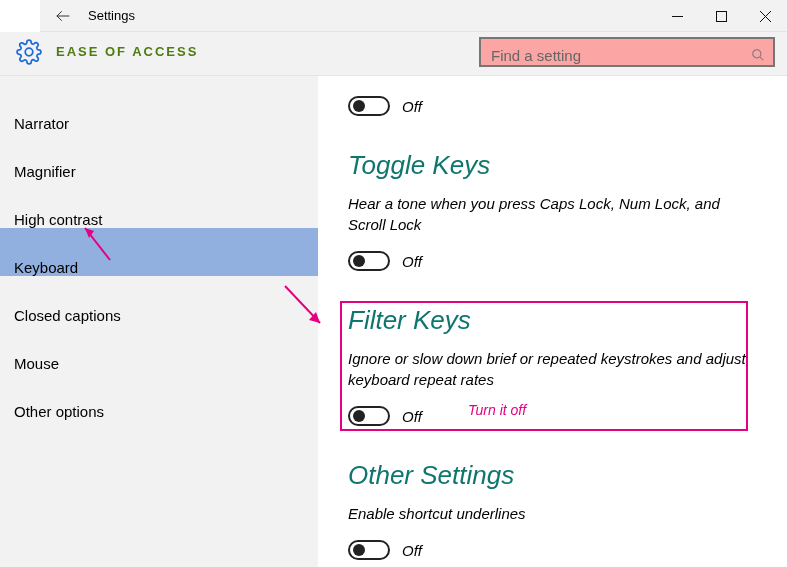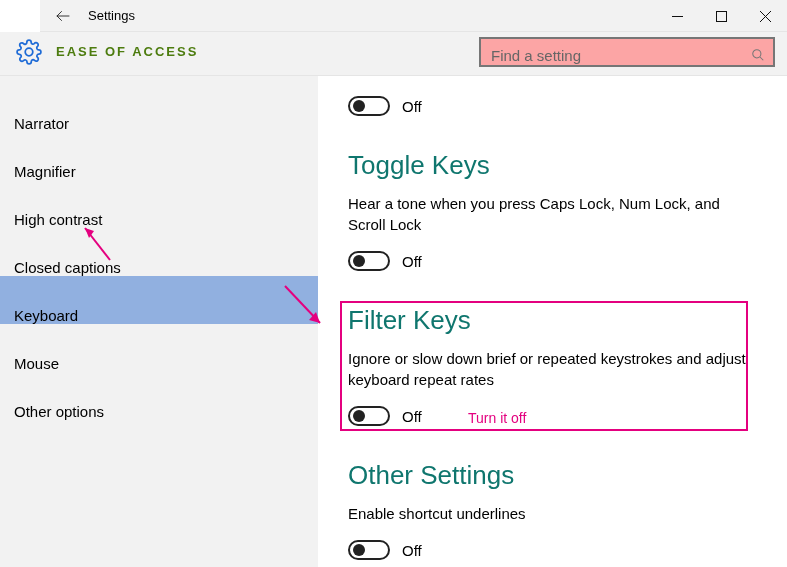--- a/index.html
+++ b/index.html
@@ -105,20 +105,21 @@
   }
   .sidebar-item.selected {
     background: #91b0e0;
   }
 
   .content {
     flex: 1;
     padding: 0 26px 0 30px;
     overflow: hidden;
     position: relative;
+    font-style: italic;
   }
   .toggle-row {
     display: flex;
     align-items: center;
     height: 28px;
   }
   .toggle {
     width: 42px; height: 20px;
     border: 2px solid #222; border-radius: 12px;
     position: relative;
@@ -155,21 +156,21 @@
     width: 408px;
     top: 225px;
     height: 130px;
     pointer-events: none;
   }
   .annot-text {
     color: #e4007f;
     font-size: 14px;
     position: absolute;
     left: 150px;
-    top: 334px;
+    top: 326px;
     pointer-events: none;
   }
   .arrow1 {
     position: absolute;
     left: 70px; top: 220px;
     pointer-events: none;
   }
   .arrow2 {
     position: absolute;
     left: 275px; top: 278px;
@@ -228,25 +229,25 @@
   <div class="sidebar">
     <div class="sidebar-item">
         <span>Narrator</span>
       </div>
     <div class="sidebar-item">
         <span>Magnifier</span>
       </div>
     <div class="sidebar-item">
         <span>High contrast</span>
       </div>
-    <div class="sidebar-item">
-        <span>Closed captions</span>
-      </div>
     <div class="sidebar-item selected">
         <span>Keyboard</span>
+      </div>
+    <div class="sidebar-item">
+        <span>Closed captions</span>
       </div>
     <div class="sidebar-item">
         <span>Mouse</span>
       </div>
     <div class="sidebar-item">
         <span>Other options</span>
       </div>
   </div>
 
   <div class="content">

